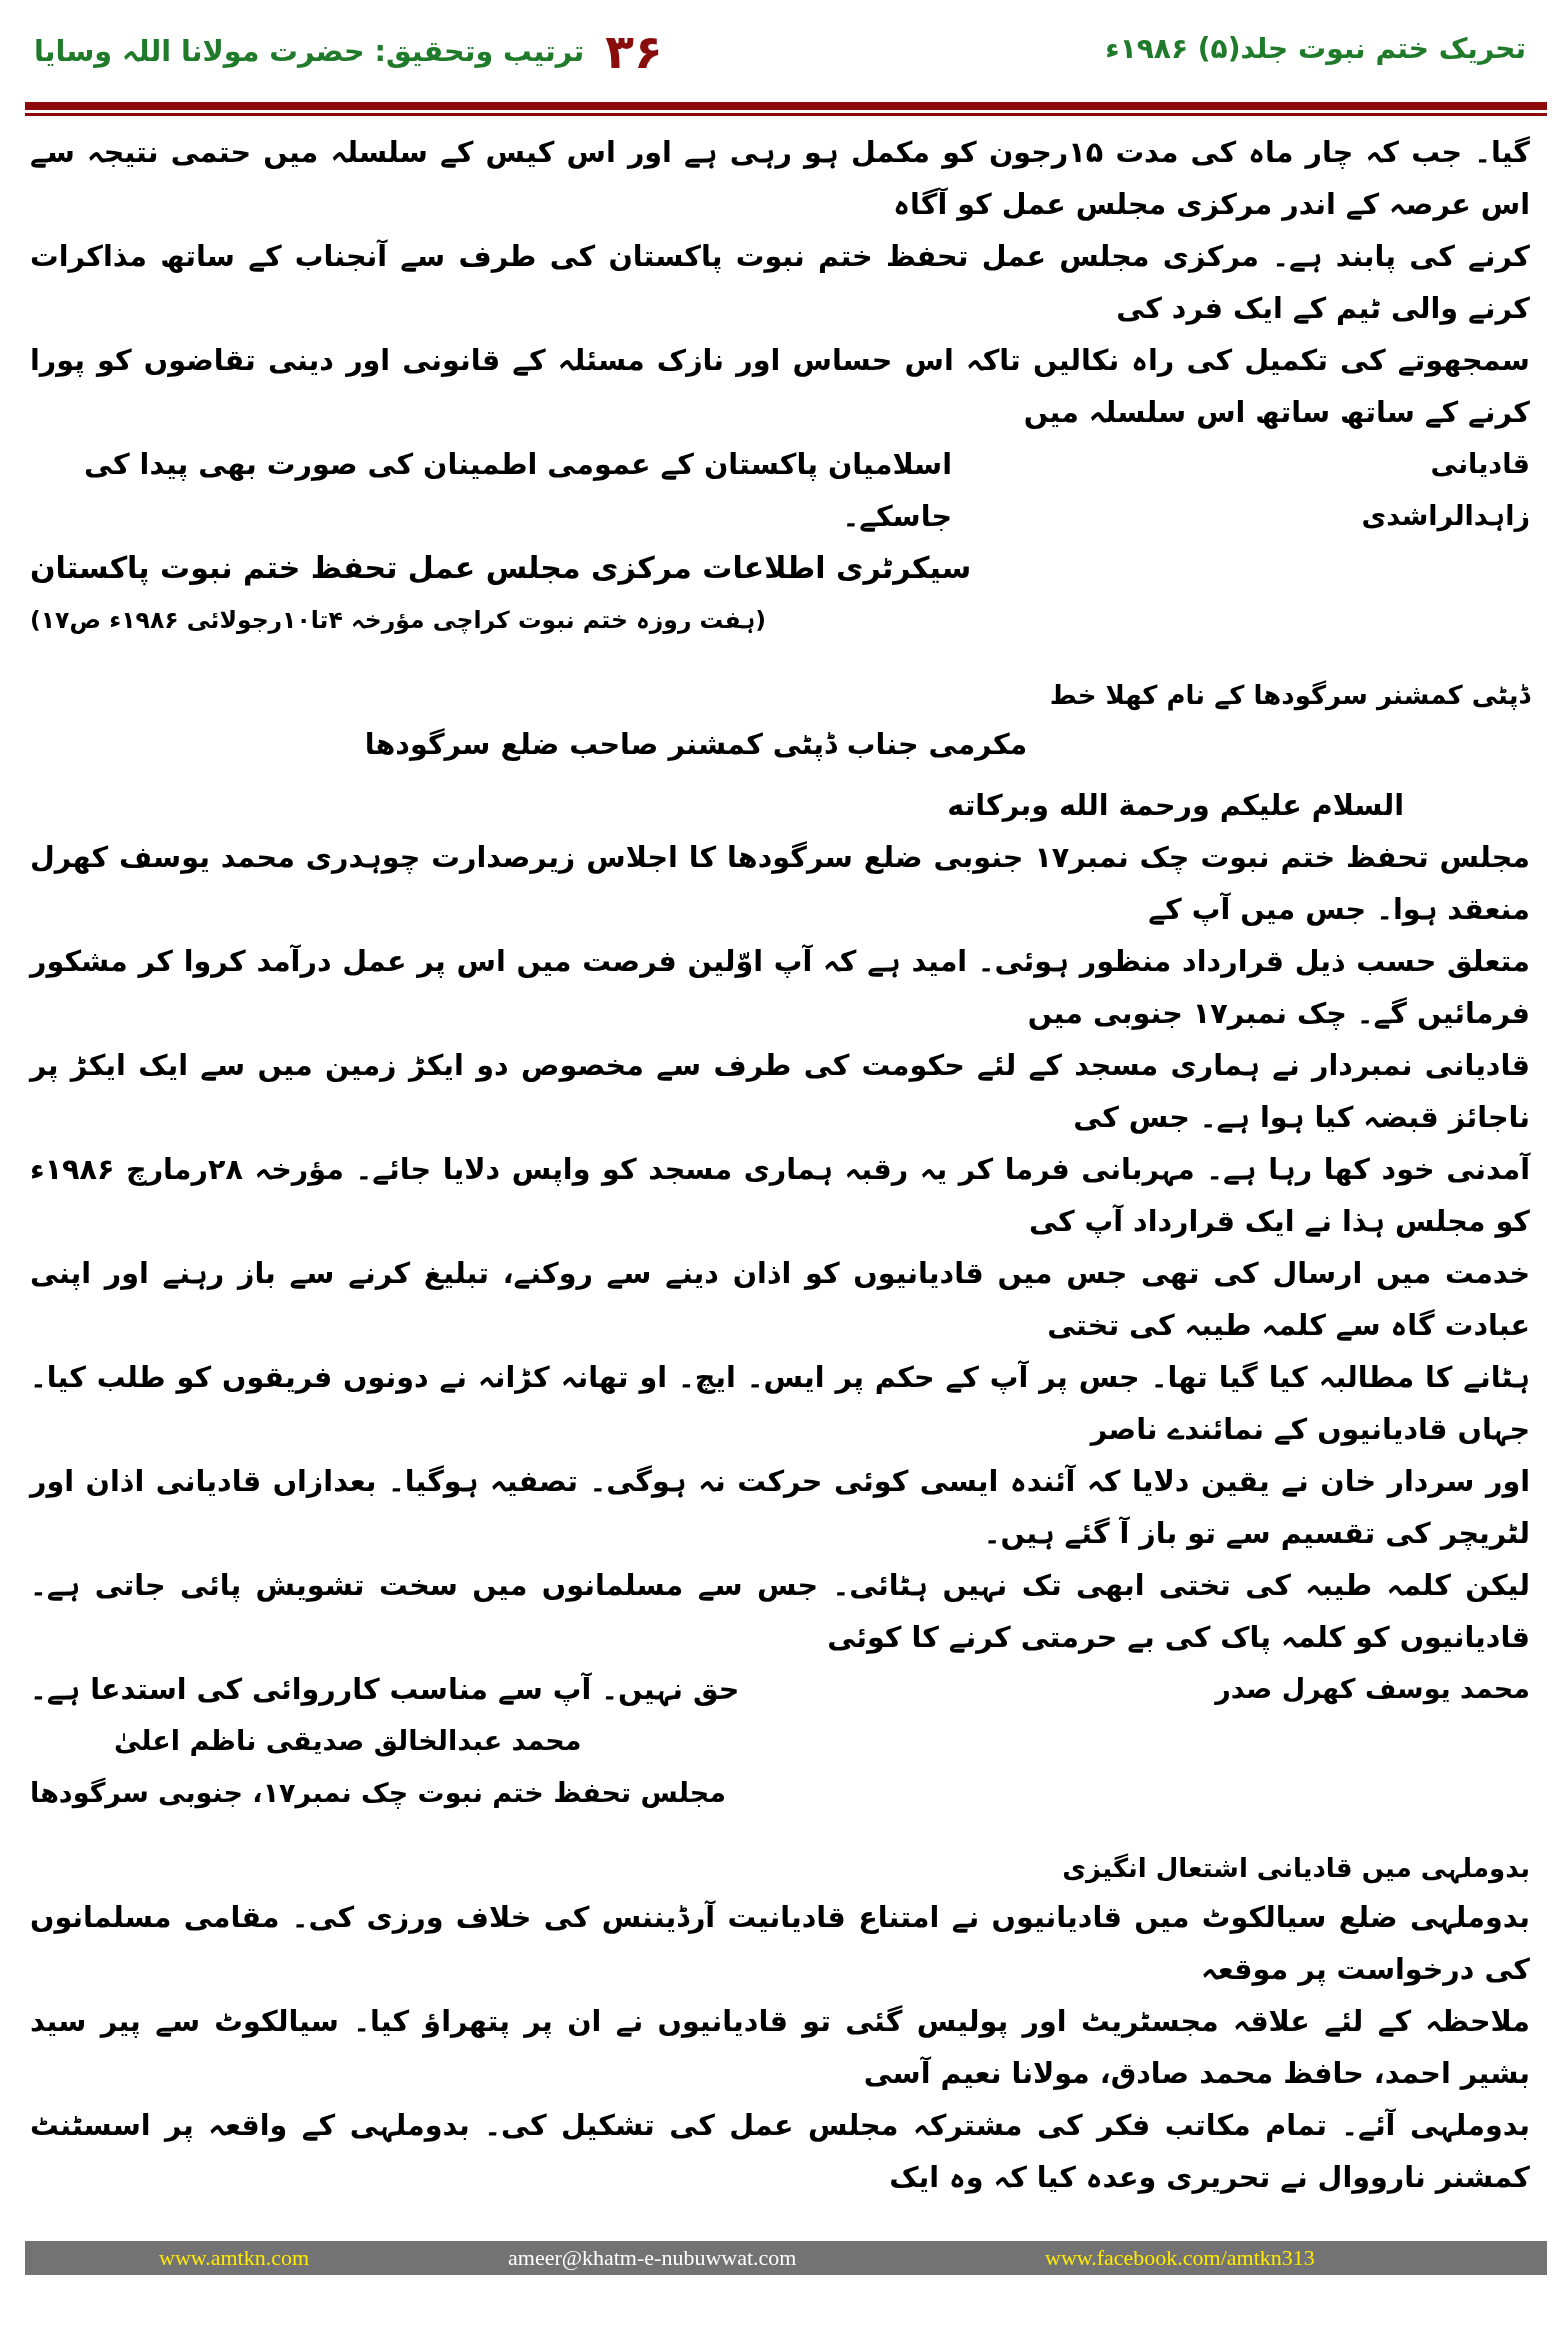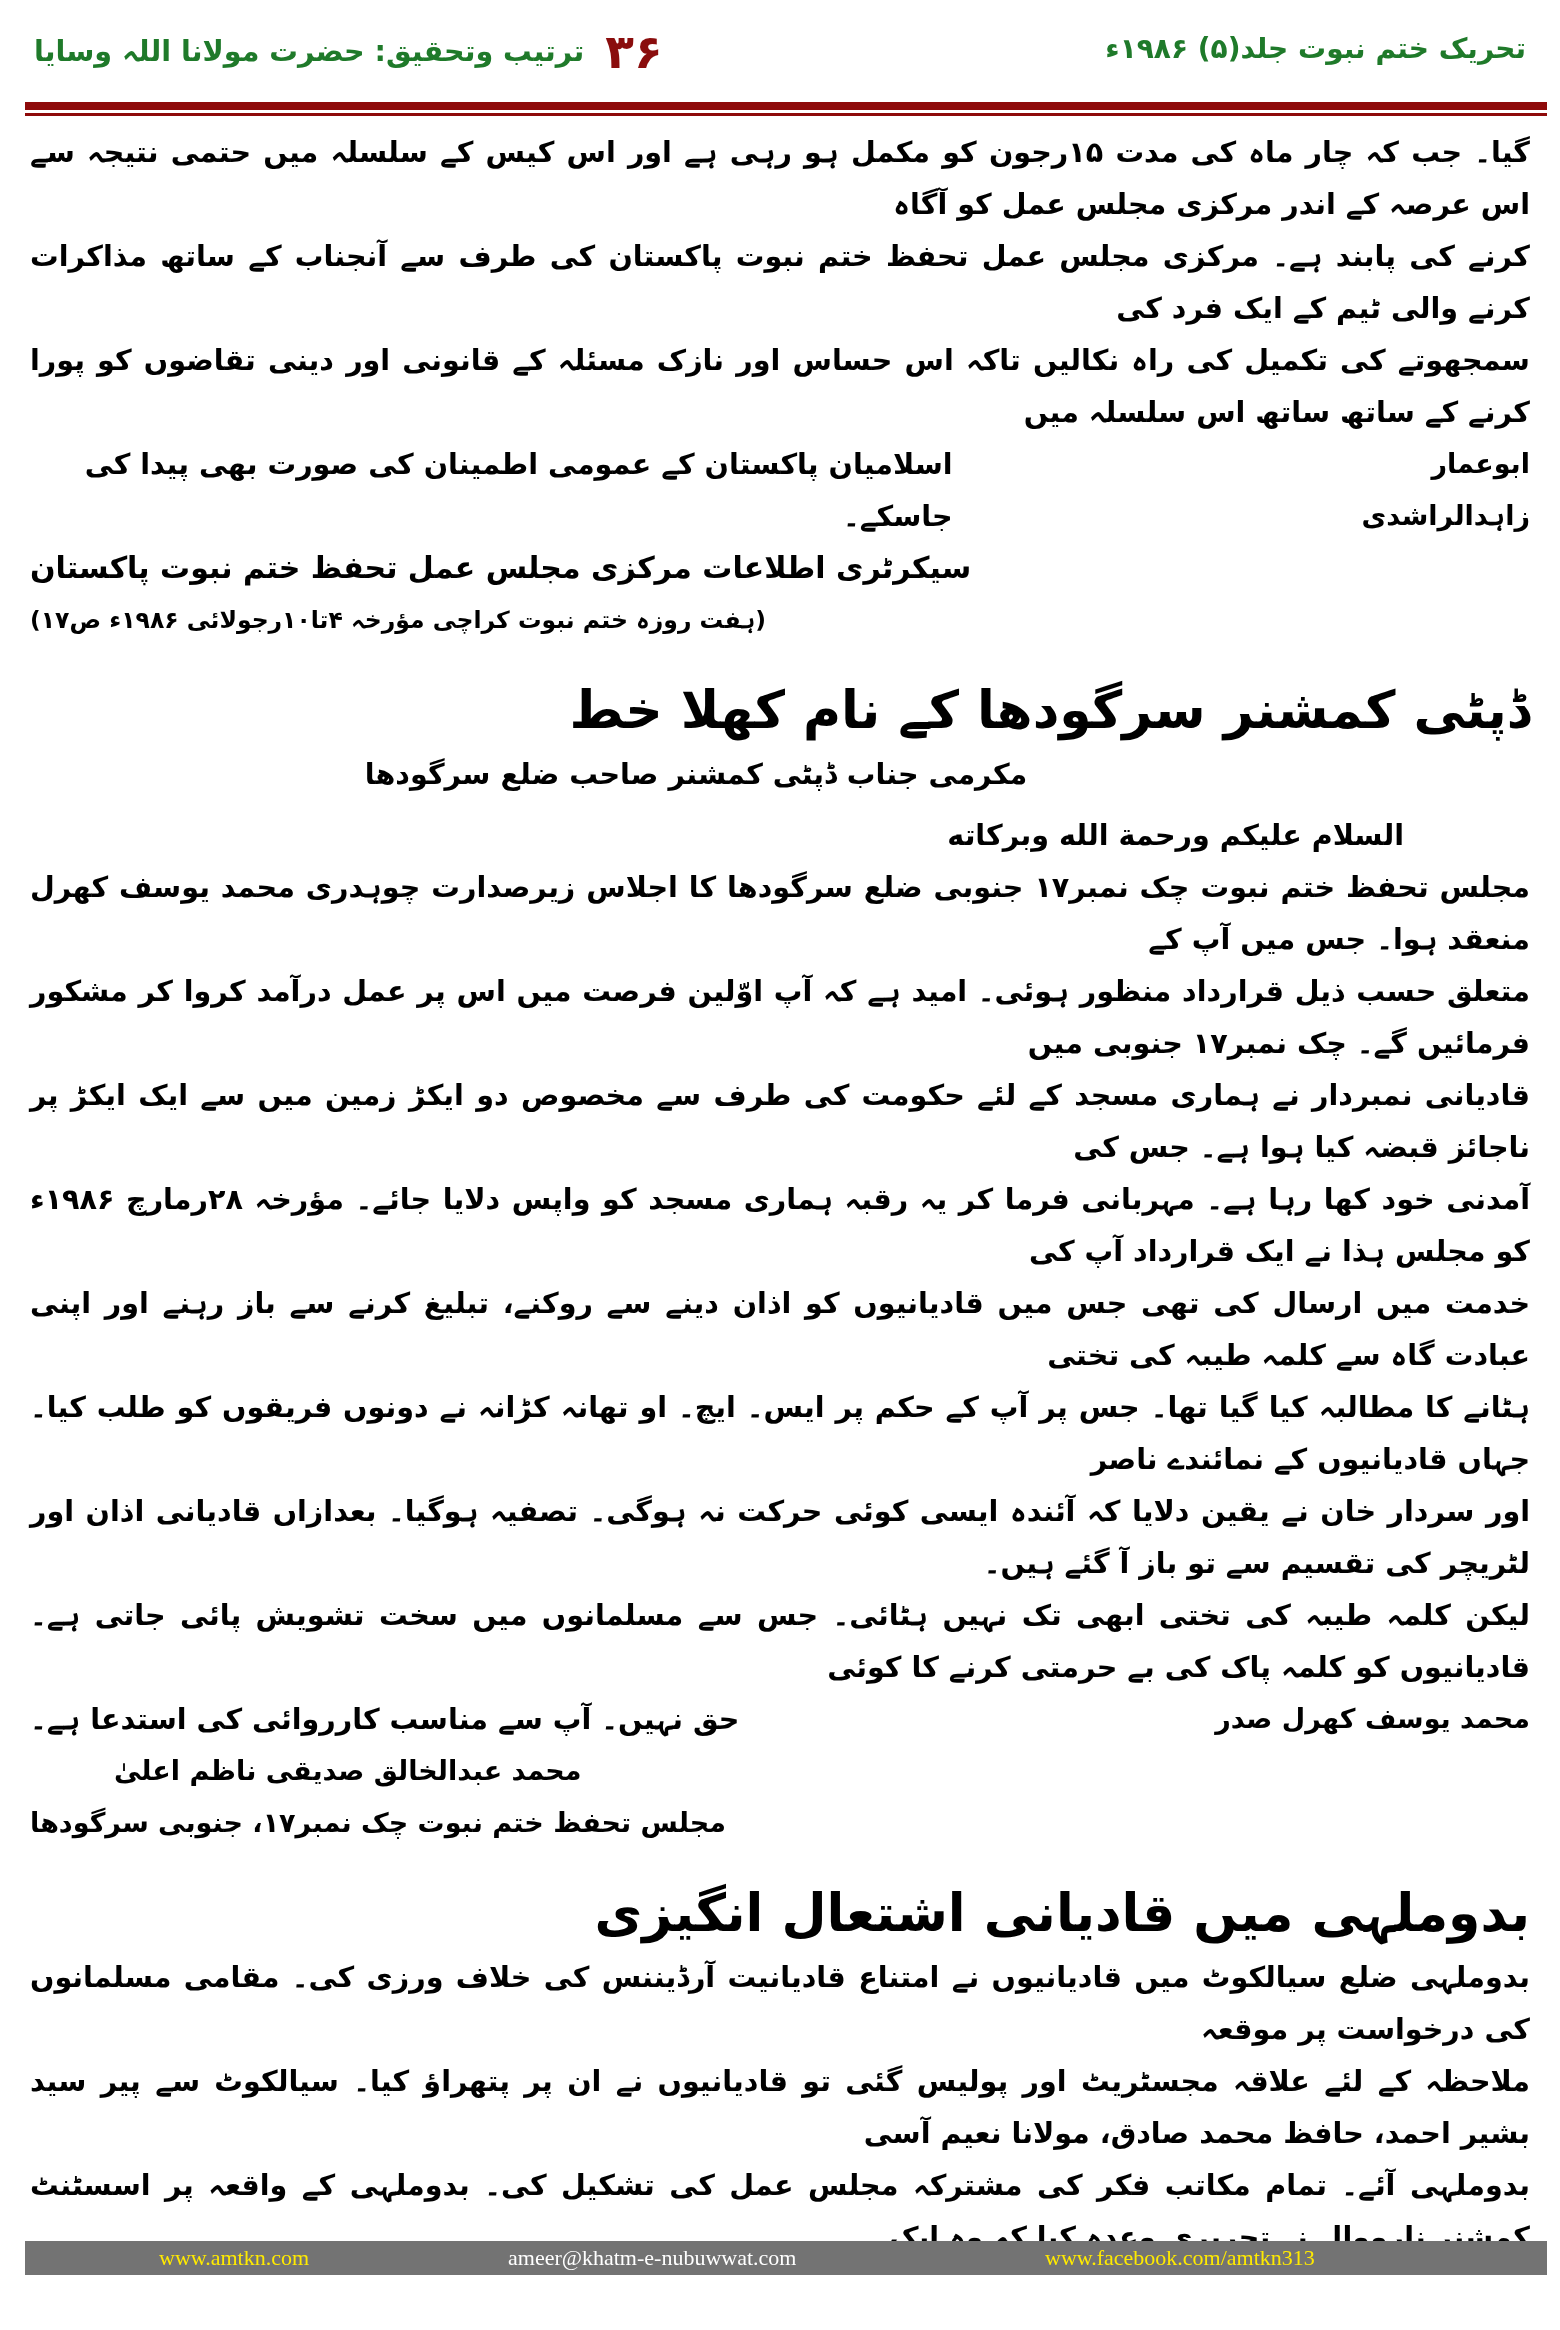--- a/index.html
+++ b/index.html
@@ -17,21 +17,21 @@
   .rule-thick { position: absolute; left: 25px; width: 1522px; top: 102px; height: 7.6px; background: #8e0a0a; }
   .rule-thin  { position: absolute; left: 25px; width: 1522px; top: 113px; height: 2.5px; background: #8e0a0a; }
 
   
   .content { position: absolute; top: 126px; left: 30px; width: 1500px; }
   .p { direction: rtl; text-align: justify; text-align-last: right;
        font-size: 28.6px; line-height: 52px; font-weight: bold; margin: 0; }
   .line { direction: rtl; font-size: 28.6px; line-height: 52px; font-weight: bold; position: relative; }
   .split { display: flex; flex-direction: row-reverse; justify-content: space-between; direction: rtl; }
   .sig { font-size: 27px; font-weight: bold; }
-  .h2 { direction: rtl; text-align: right; font-size: 52px; font-weight: bold; margin: 28.6px 0 8.4px 0; }
+  .h2 { direction: rtl; text-align: right; font-size: 26px; font-weight: bold; margin: 28.6px 0 8.4px 0; }
   .center { text-align: center; }
   .source { direction: rtl; text-align: left; font-size: 23.5px; font-weight: bold; }
 
   
   .footer { position: absolute; left: 25px; width: 1522px; top: 2241px; height: 34px;
             background: #737373; display: flex; align-items: center; }
   .footer span { font-family: "Liberation Serif", serif; font-size: 22px; position: absolute; }
   .f1 { left: 134px; color: #ffea00; }
   .f2 { left: 483px; color: #ffffff; }
   .f3 { left: 1020px; color: #ffea00; }
@@ -48,21 +48,21 @@
 <div class="rule-thin"></div>
 
 <div class="content">
 
   <div>
     <p class="p">گیا۔ جب کہ چار ماہ کی مدت ۱۵رجون کو مکمل ہو رہی ہے اور اس کیس کے سلسلہ میں حتمی نتیجہ سے اس عرصہ کے اندر مرکزی مجلس عمل کو آگاہ</p>
     <p class="p">کرنے کی پابند ہے۔ مرکزی مجلس عمل تحفظ ختم نبوت پاکستان کی طرف سے آنجناب کے ساتھ مذاکرات کرنے والی ٹیم کے ایک فرد کی</p>
     <p class="p">سمجھوتے کی تکمیل کی راہ نکالیں تاکہ اس حساس اور نازک مسئلہ کے قانونی اور دینی تقاضوں کو پورا کرنے کے ساتھ ساتھ اس سلسلہ میں</p>
     <div class="split line">
       <span>اسلامیان پاکستان کے عمومی اطمینان کی صورت بھی پیدا کی جاسکے۔</span>
-      <span class="sig" style="margin-left:319px">ابوعمار زاہدالراشدی</span>
+      <span class="sig" style="margin-left:319px">قادیانی زاہدالراشدی</span>
     </div>
     <div class="line" style="text-align:left; font-size:30px">سیکرٹری اطلاعات مرکزی مجلس عمل تحفظ ختم نبوت پاکستان</div>
     <div class="source line">(ہفت روزہ ختم نبوت کراچی مؤرخہ ۴تا۱۰رجولائی ۱۹۸۶ء ص۱۷)</div>
   </div>
 
   <div>
     <div class="h2" style="margin-top:34px">ڈپٹی کمشنر سرگودھا کے نام کھلا خط</div>
     <div class="line center" style="margin-right:168px">مکرمی جناب ڈپٹی کمشنر صاحب ضلع سرگودھا</div>
     <div class="line" style="margin-right:126px; margin-top:8.4px">السلام علیکم ورحمة الله وبرکاته</div>
     <p class="p">مجلس تحفظ ختم نبوت چک نمبر۱۷ جنوبی ضلع سرگودھا کا اجلاس زیرصدارت چوہدری محمد یوسف کھرل منعقد ہوا۔ جس میں آپ کے</p>

